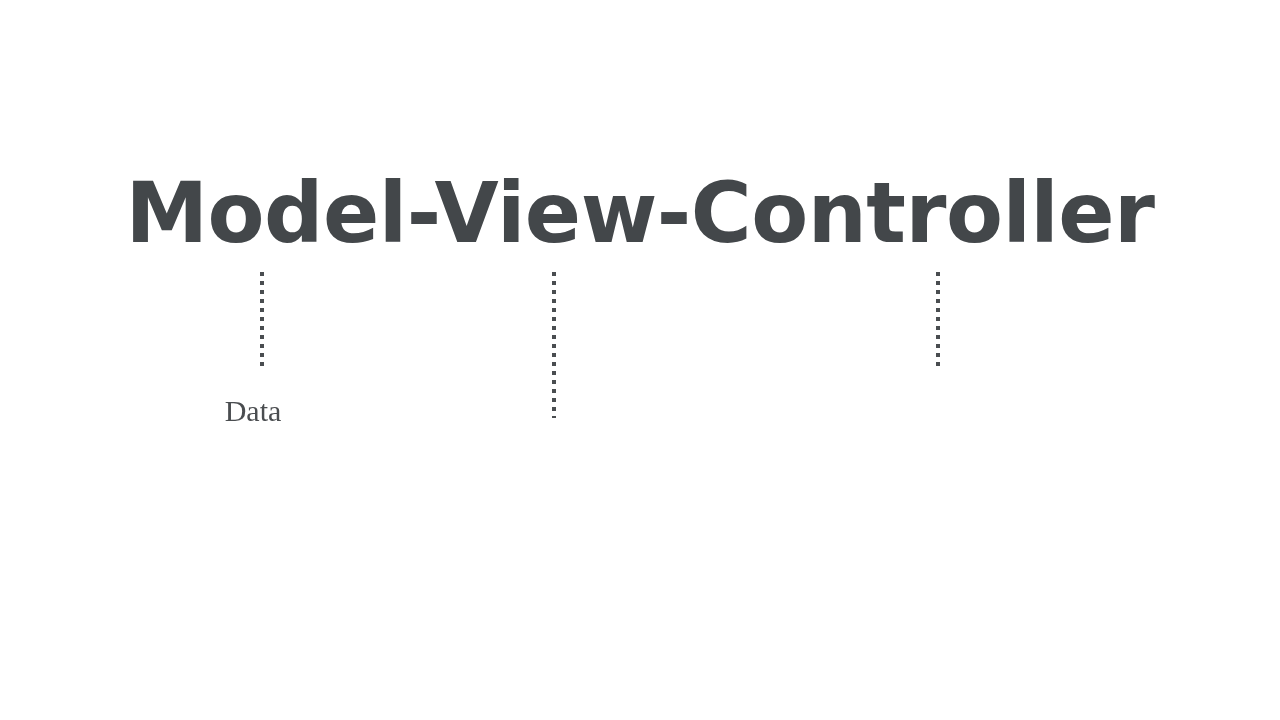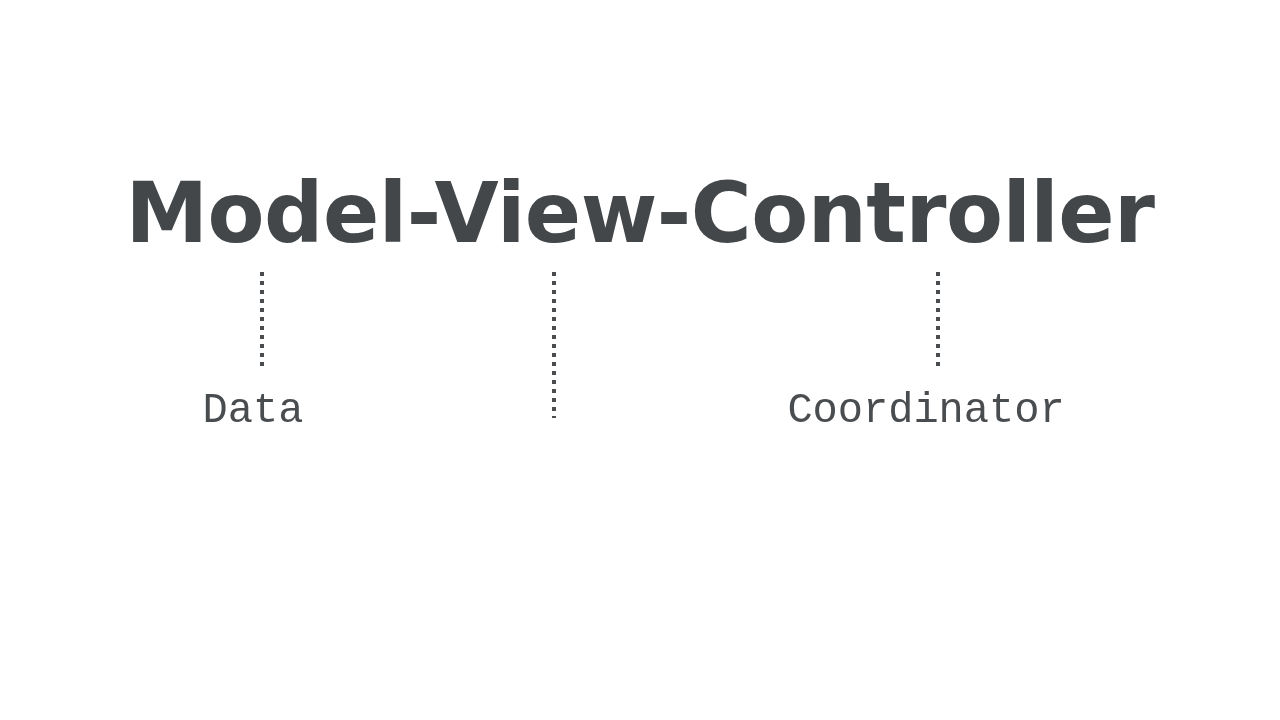--- a/index.html
+++ b/index.html
@@ -51,23 +51,23 @@
     background-repeat: repeat-y;
   }
 
   .connector-model      { left: 260px; top: 272px; height: 96px; }
   .connector-view       { left: 552px; top: 272px; height: 146px; }
   .connector-controller { left: 936px; top: 272px; height: 96px; }
 
   
   .leaf-label {
     position: absolute;
-    font-family: Liberation Mono, monospace;
+    font-family: Liberation Serif, serif;
     font-weight: normal;
-    font-size: 42px;
+    font-size: 30px;
     line-height: 50px;
     color: #4a4d50;
     white-space: nowrap;
     text-align: center;
     transform: translateX(-50%);
   }
 
   .label-data       { left: 253px;  top: 386px; }
   .label-ui         { left: 545px;  top: 437px; }
   .label-coord      { left: 926px;  top: 386px; }
@@ -81,15 +81,14 @@
 
   <div class="connector connector-model"></div>
 
   <div class="connector connector-view"></div>
 
   <div class="connector connector-controller"></div>
 
   <div class="leaf-label label-data">Data</div>
 
 
-  <div class="leaf-label label-coord">Coordinator</div>
 
 </div>
 
 </body></html>

